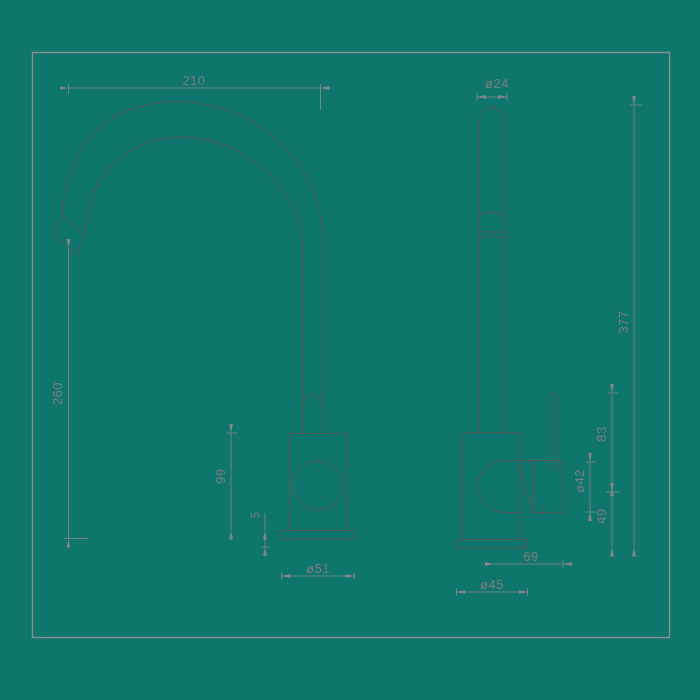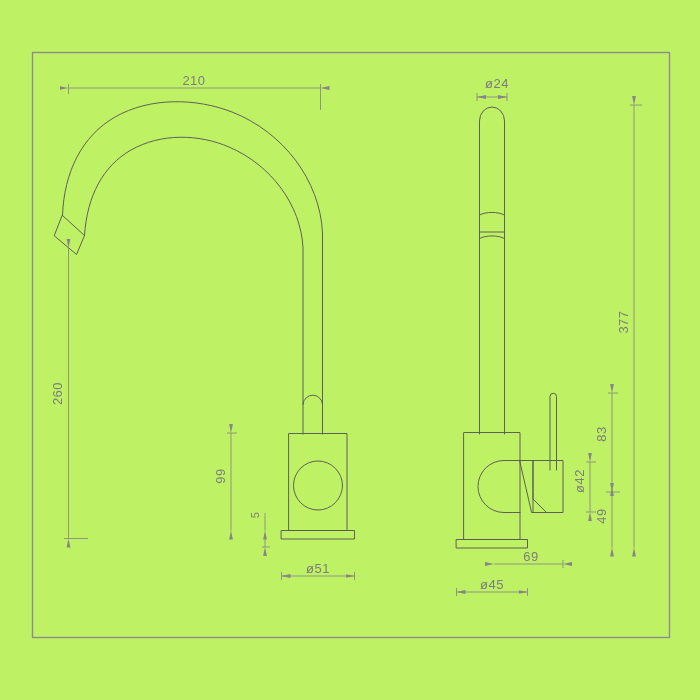--- a/index.html
+++ b/index.html
@@ -4,21 +4,21 @@
 <style>
   html, body {
     margin: 0;
     padding: 0;
     background: #ffffff;
   }
   #page {
     position: relative;
     width: 700px;
     height: 700px;
-    background: #bef264;
+    background: #0f766e;
     font-family: "Liberation Sans", sans-serif;
     overflow: hidden;
   }
   #drawing-svg {
     position: absolute;
     left: 0;
     top: 0;
     width: 700px;
     height: 700px;
   }

